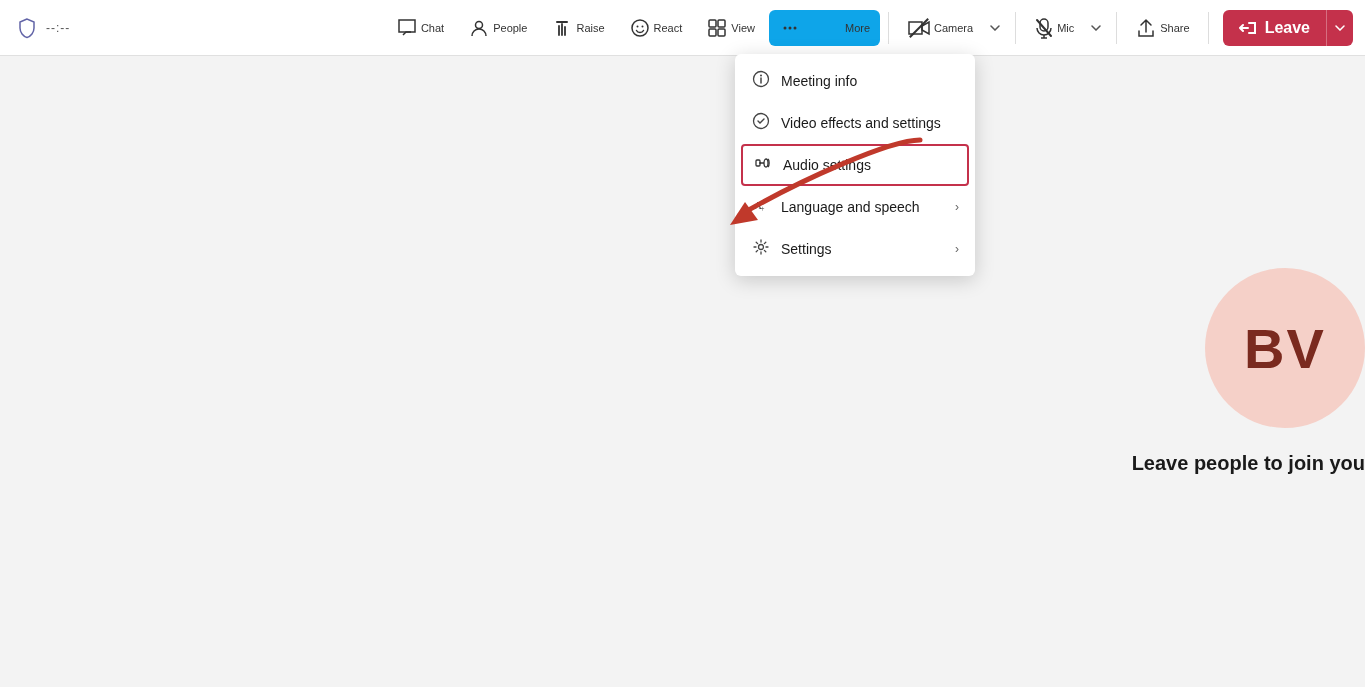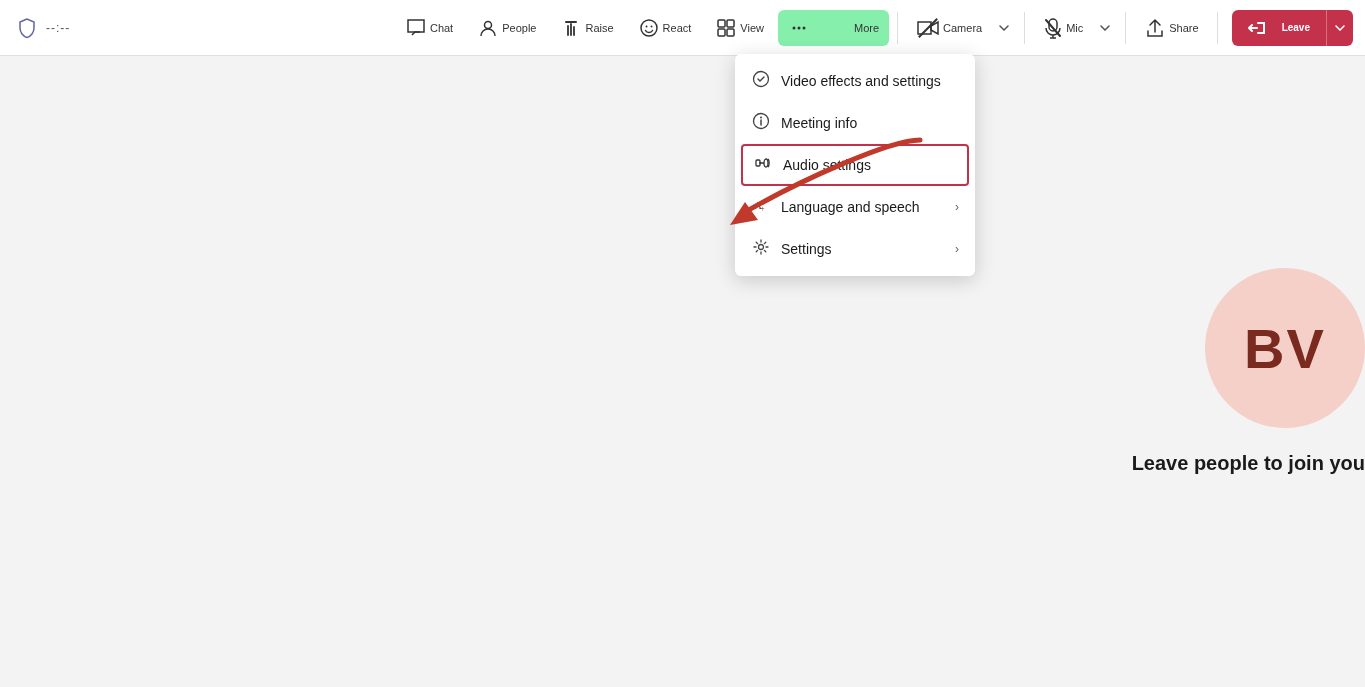--- a/index.html
+++ b/index.html
@@ -52,21 +52,21 @@
       align-items: center;
       justify-content: center;
       gap: 3px;
       padding: 6px 10px;
       border: none;
       background: transparent;
       cursor: pointer;
       border-radius: 6px;
       min-width: 54px;
     }
-    .ctrl-btn.active { background: #86efac; gap: 44px; }
+    .ctrl-btn.active { background: #0ea5e9; gap: 44px; }
     .ctrl-btn .icon-wrap {
       font-size: 20px;
       color: #333;
       display: flex;
       align-items: center;
       justify-content: center;
       height: 24px;
     }
     .ctrl-btn .btn-label {
       font-size: 11px;
@@ -97,26 +97,26 @@
       font-size: 10px;
       color: #555;
     }
 
     .leave-btn {
       background: #c4314b;
       color: #fff;
       border: none;
       border-radius: 6px 0 0 6px;
       padding: 8px 16px;
-      font-size: 10px;
+      font-size: 16px;
       font-weight: 600;
       cursor: pointer;
       display: flex;
       align-items: center;
-      gap: 16px;
+      gap: 8px;
       height: 36px;
     }
     .leave-drop {
       background: #c4314b;
       color: #fff;
       border: none;
       border-left: 1px solid rgba(255,255,255,0.3);
       border-radius: 0 6px 6px 0;
       padding: 8px 8px;
       font-size: 10px;
@@ -385,36 +385,36 @@
     <span class="avatar-initials">BV</span>
   </div>
   <span class="invite-text">Leave people to join you</span>
 </div>
 
 <div class="dropdown-menu">
 
   <div class="menu-item">
     <span class="menu-icon">
       <svg width="18" height="18" viewBox="0 0 18 18" fill="none">
-          <circle cx="9" cy="9" r="7.5" stroke="#444" stroke-width="1.3" fill="none"></circle>
-          <path d="M6 9l2 2 4-4" stroke="#444" stroke-width="1.4" stroke-linecap="round" fill="none"></path>
-        </svg>
-    </span>
-    <span>Video effects and settings</span>
-  </div>
-
-  <div class="menu-item">
-    <span class="menu-icon">
-      <svg width="18" height="18" viewBox="0 0 18 18" fill="none">
           <circle cx="9" cy="9" r="7.5" stroke="#444" stroke-width="1.3"></circle>
           <line x1="9" y1="8" x2="9" y2="13" stroke="#444" stroke-width="1.5" stroke-linecap="round"></line>
           <circle cx="9" cy="5.5" r="1" fill="#444"></circle>
         </svg>
     </span>
     <span>Meeting info</span>
+  </div>
+
+  <div class="menu-item">
+    <span class="menu-icon">
+      <svg width="18" height="18" viewBox="0 0 18 18" fill="none">
+          <circle cx="9" cy="9" r="7.5" stroke="#444" stroke-width="1.3" fill="none"></circle>
+          <path d="M6 9l2 2 4-4" stroke="#444" stroke-width="1.4" stroke-linecap="round" fill="none"></path>
+        </svg>
+    </span>
+    <span>Video effects and settings</span>
   </div>
 
   <div class="menu-item highlighted">
     <span class="menu-icon">
       <svg width="18" height="18" viewBox="0 0 18 18" fill="none">
           <rect x="2" y="6" width="4" height="6" rx="1" stroke="#333" stroke-width="1.3" fill="none"></rect>
           <path d="M6 8v2M6 9h4" stroke="#333" stroke-width="1.3"></path>
           <ellipse cx="12" cy="9" rx="2" ry="4" stroke="#333" stroke-width="1.3" fill="none"></ellipse>
           <path d="M14 5c1.5 1 1.5 7 0 8" stroke="#333" stroke-width="1.3" fill="none"></path>
         </svg>

